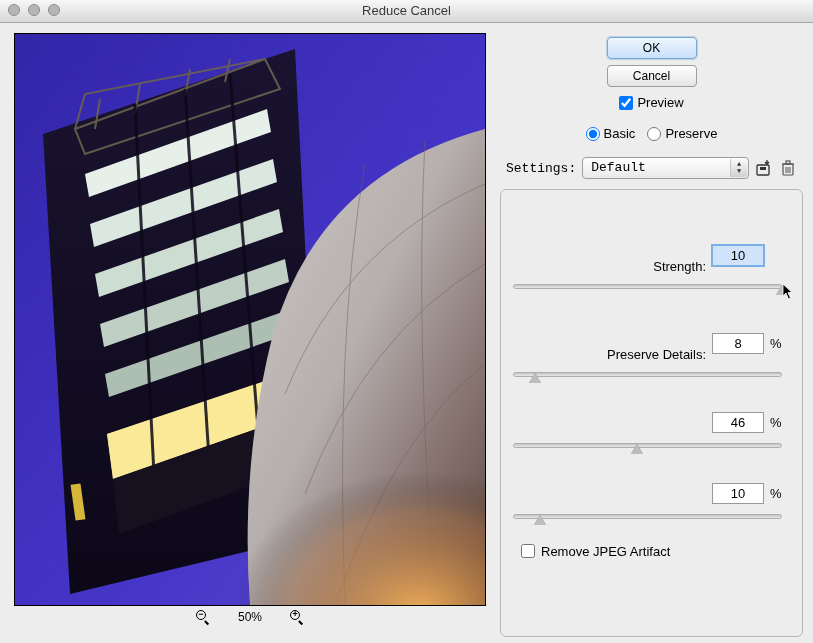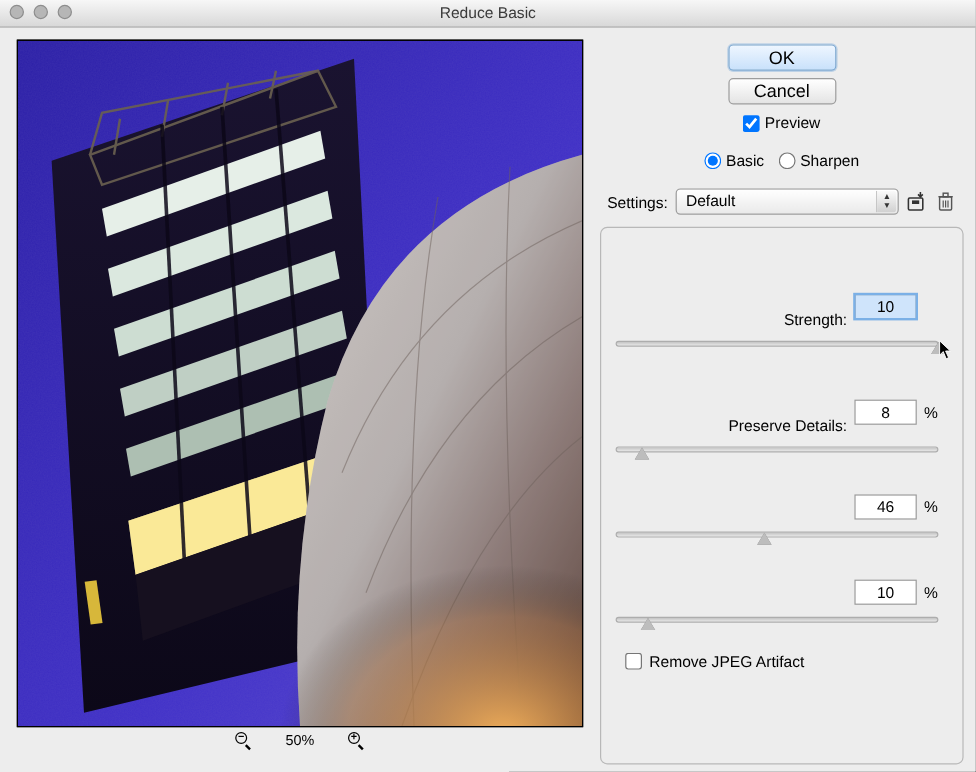--- a/index.html
+++ b/index.html
@@ -116,21 +116,21 @@
     align-items: center;
     gap: 6px;
     margin-top: 4px;
   }
   button.push {
     width: 90px;
     height: 22px;
     background: linear-gradient(to bottom, #ffffff, #e4e4e4);
     border: 1px solid #9c9c9c;
     border-radius: 4px;
-    font-size: 15px;
+    font-size: 12px;
     font-family: inherit;
     cursor: pointer;
   }
   button.push.default {
     background: linear-gradient(to bottom, #eef6ff, #c9e1fb);
     border-color: #7aa7d2;
     box-shadow: 0 0 0 1px rgba(120,170,220,0.4);
   }
 
   .preview-check {
@@ -152,20 +152,21 @@
     align-items: center;
     gap: 4px;
   }
 
   .settings-row {
     display: flex;
     align-items: center;
     gap: 6px;
     margin: 4px 0 6px 0;
     padding: 0 6px;
+    font-family: Liberation Mono, monospace;
   }
   .settings-row .lbl {
     text-align: right;
   }
   .dropdown {
     flex: 1;
     height: 22px;
     background: linear-gradient(to bottom, #fff, #e9e9e9);
     border: 1px solid #9c9c9c;
     border-radius: 4px;
@@ -295,21 +296,21 @@
 </style>
 </head>
 <body>
 
 <div class="titlebar">
   <div class="traffic">
     <div class="lt"></div>
     <div class="lt"></div>
     <div class="lt"></div>
   </div>
-  <span>Reduce Basic</span>
+  <span>Reduce Cancel</span>
 </div>
 
 <div class="content">
 
   <div class="left-col">
     <div class="preview">
       <svg viewBox="0 0 470 571" preserveAspectRatio="none">
         <defs>
           <linearGradient id="sky" x1="0" y1="0" x2="1" y2="1">
             <stop offset="0%" stop-color="#2b1fa6"></stop>
@@ -410,21 +411,21 @@
       </label>
     </div>
 
     <div class="radio-row">
       <label>
         <input type="radio" name="mode" checked="" style="">
         <span>Basic</span>
       </label>
       <label>
         <input type="radio" name="mode" style="">
-        <span>Sharpen</span>
+        <span>Preserve</span>
       </label>
     </div>
 
     <div class="settings-row">
       <span class="lbl">Settings:</span>
       <div class="dropdown">
         <span>Default</span>
         <div class="arrows">
           <span>▲</span>
             <span>▼</span>

